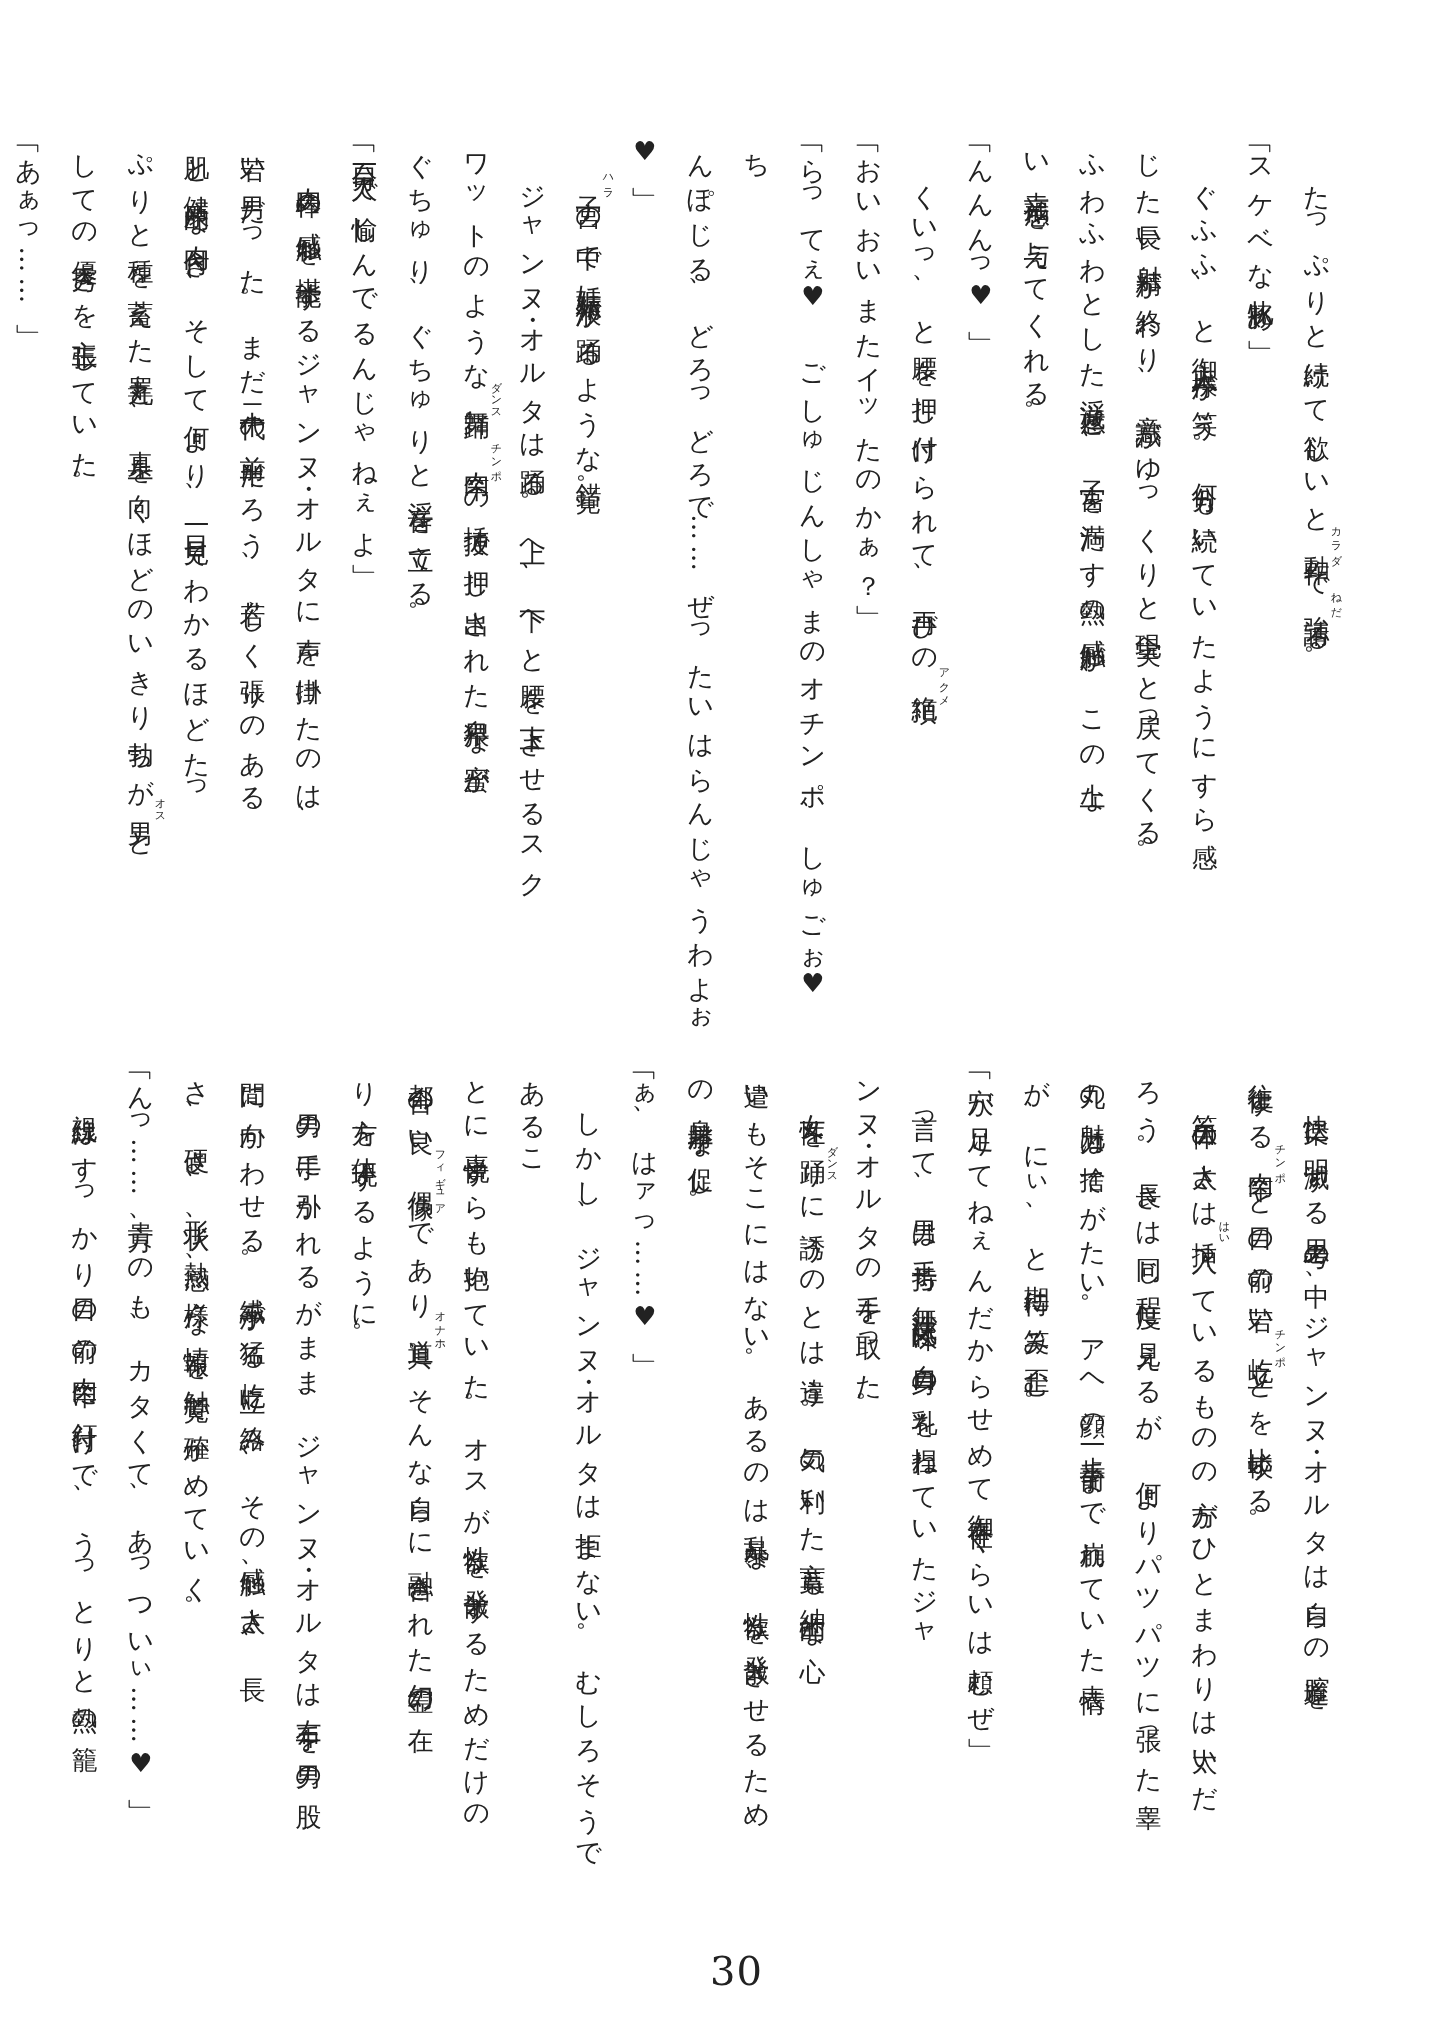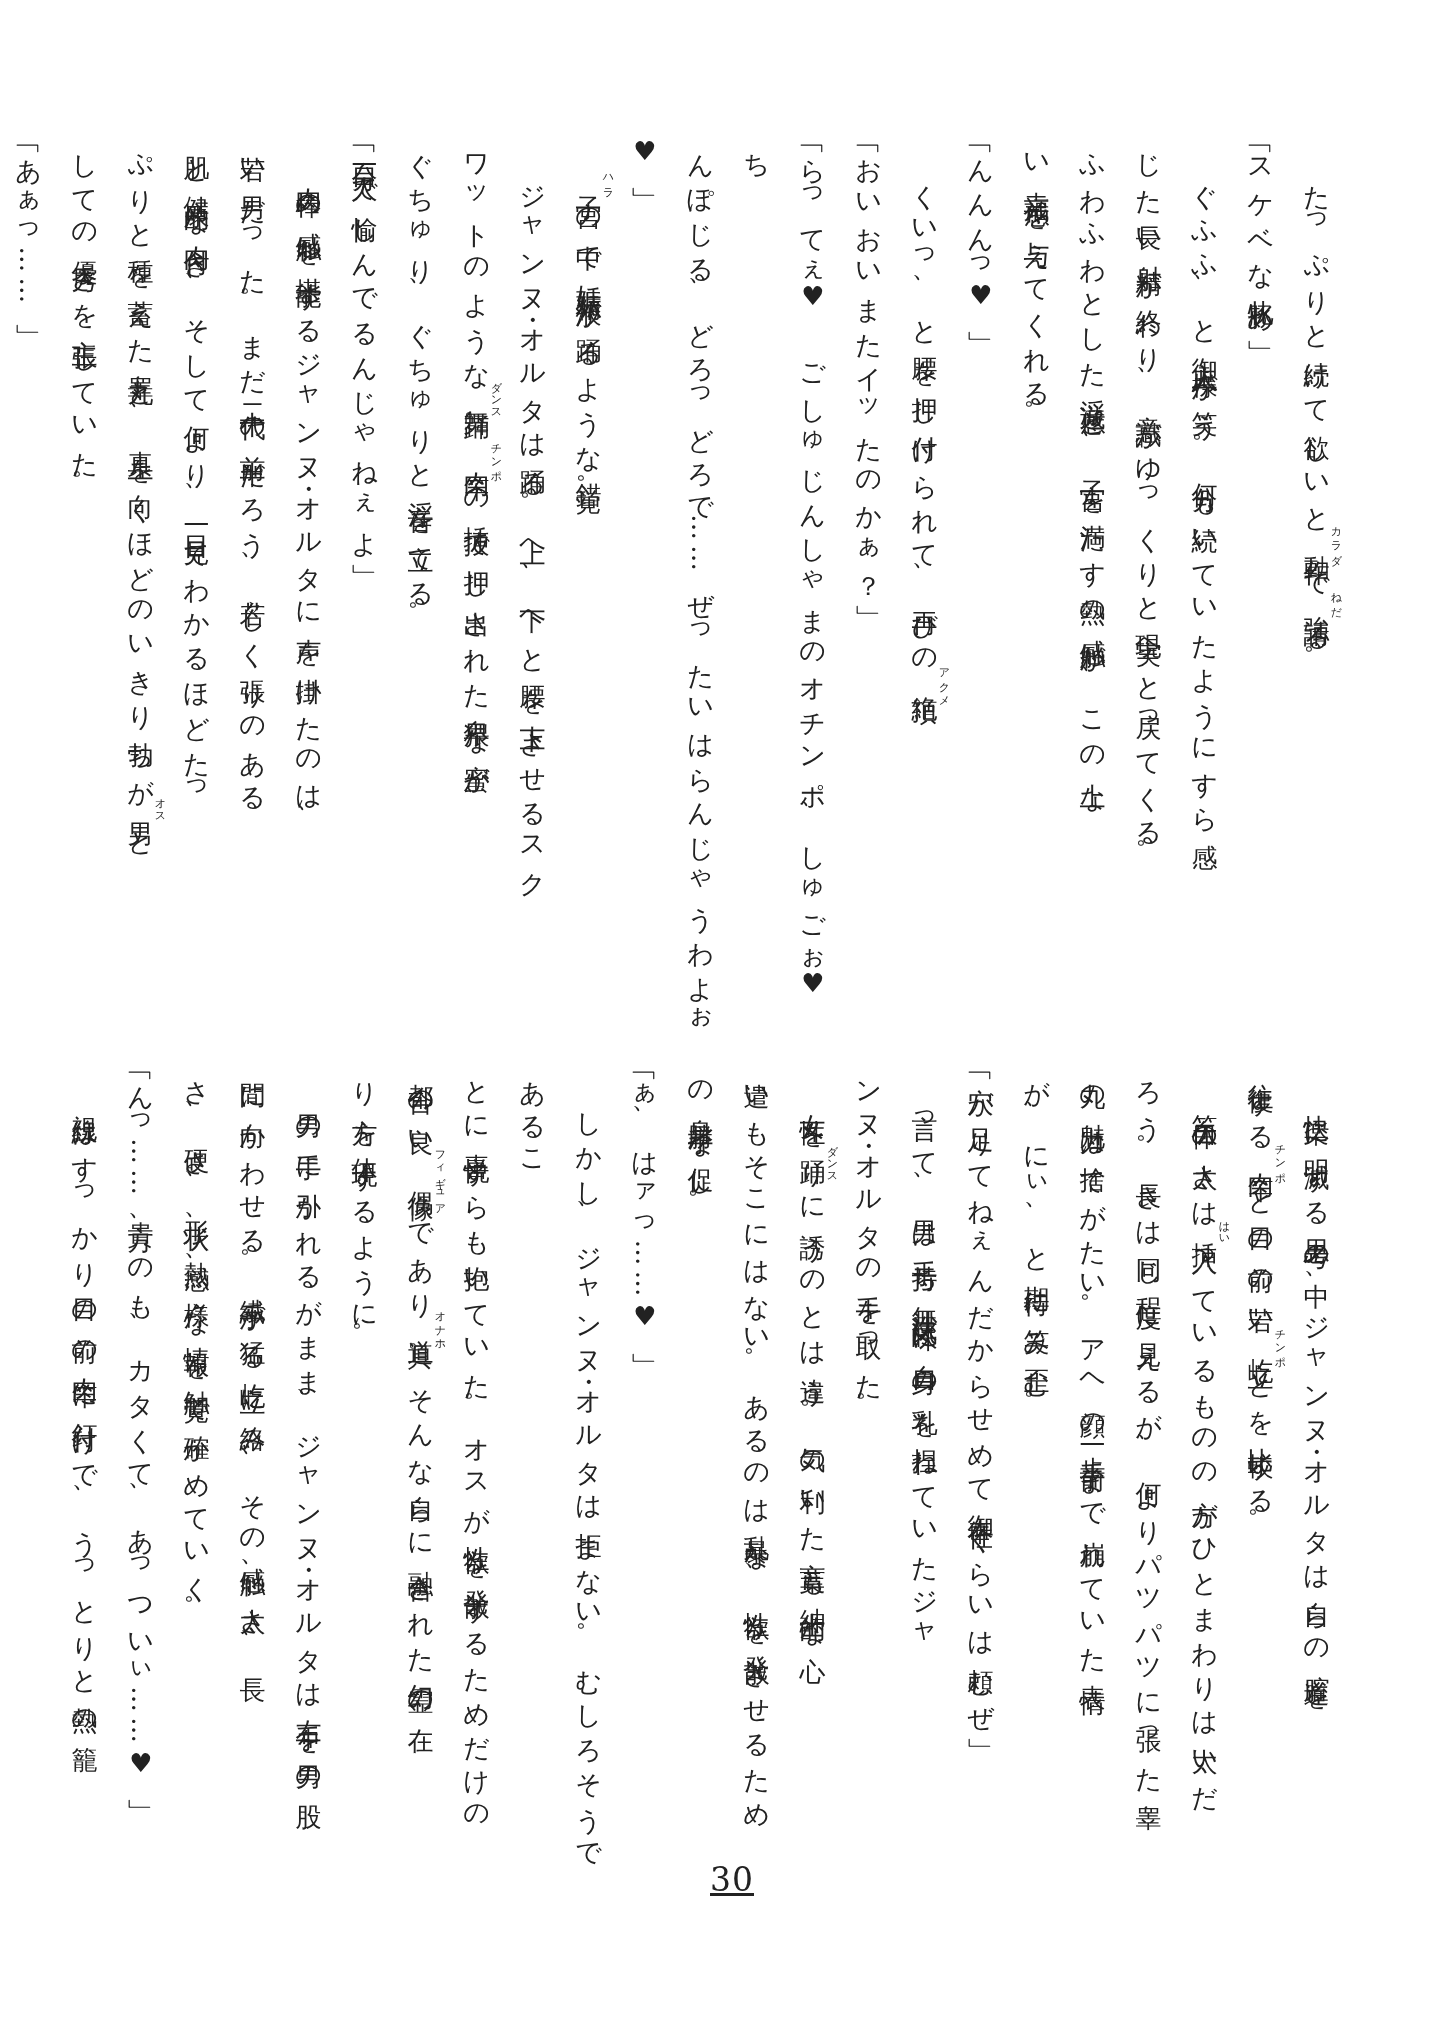--- a/index.html
+++ b/index.html
@@ -26,25 +26,24 @@
   .col{margin:0;padding:0;}
   .col.indent{text-indent:31px;}
   ruby{ruby-align:center;}
   rt{
     font-size:11px;
     letter-spacing:1px;
     font-family:"DejaVu Serif","Liberation Serif",serif;
   }
   .page-number{
     position:absolute;
-    top:1860px;left:710px;
-    font-size:33px;
+    top:1948px;left:710px;
+    font-size:40px;
     letter-spacing:1px;
     color:var(--ink,#222222);
-    text-decoration:underline;
   }
 </style>
 </head>
 <body>
 
 <div class="page" style="--bg: #ffffff; --ink: #222222;">
   <section class="block block-top">
       <p class="col indent">たっぷりと続けて欲しいと<ruby>動作<rt>カラダ</rt></ruby>で<ruby>強請<rt>ねだ</rt></ruby>る。</p>
       <p class="col">「スケベな牝豚め」</p>
       <p class="col indent">ぐふふ、と御主人様が笑う。何分も続いていたようにすら感</p>

